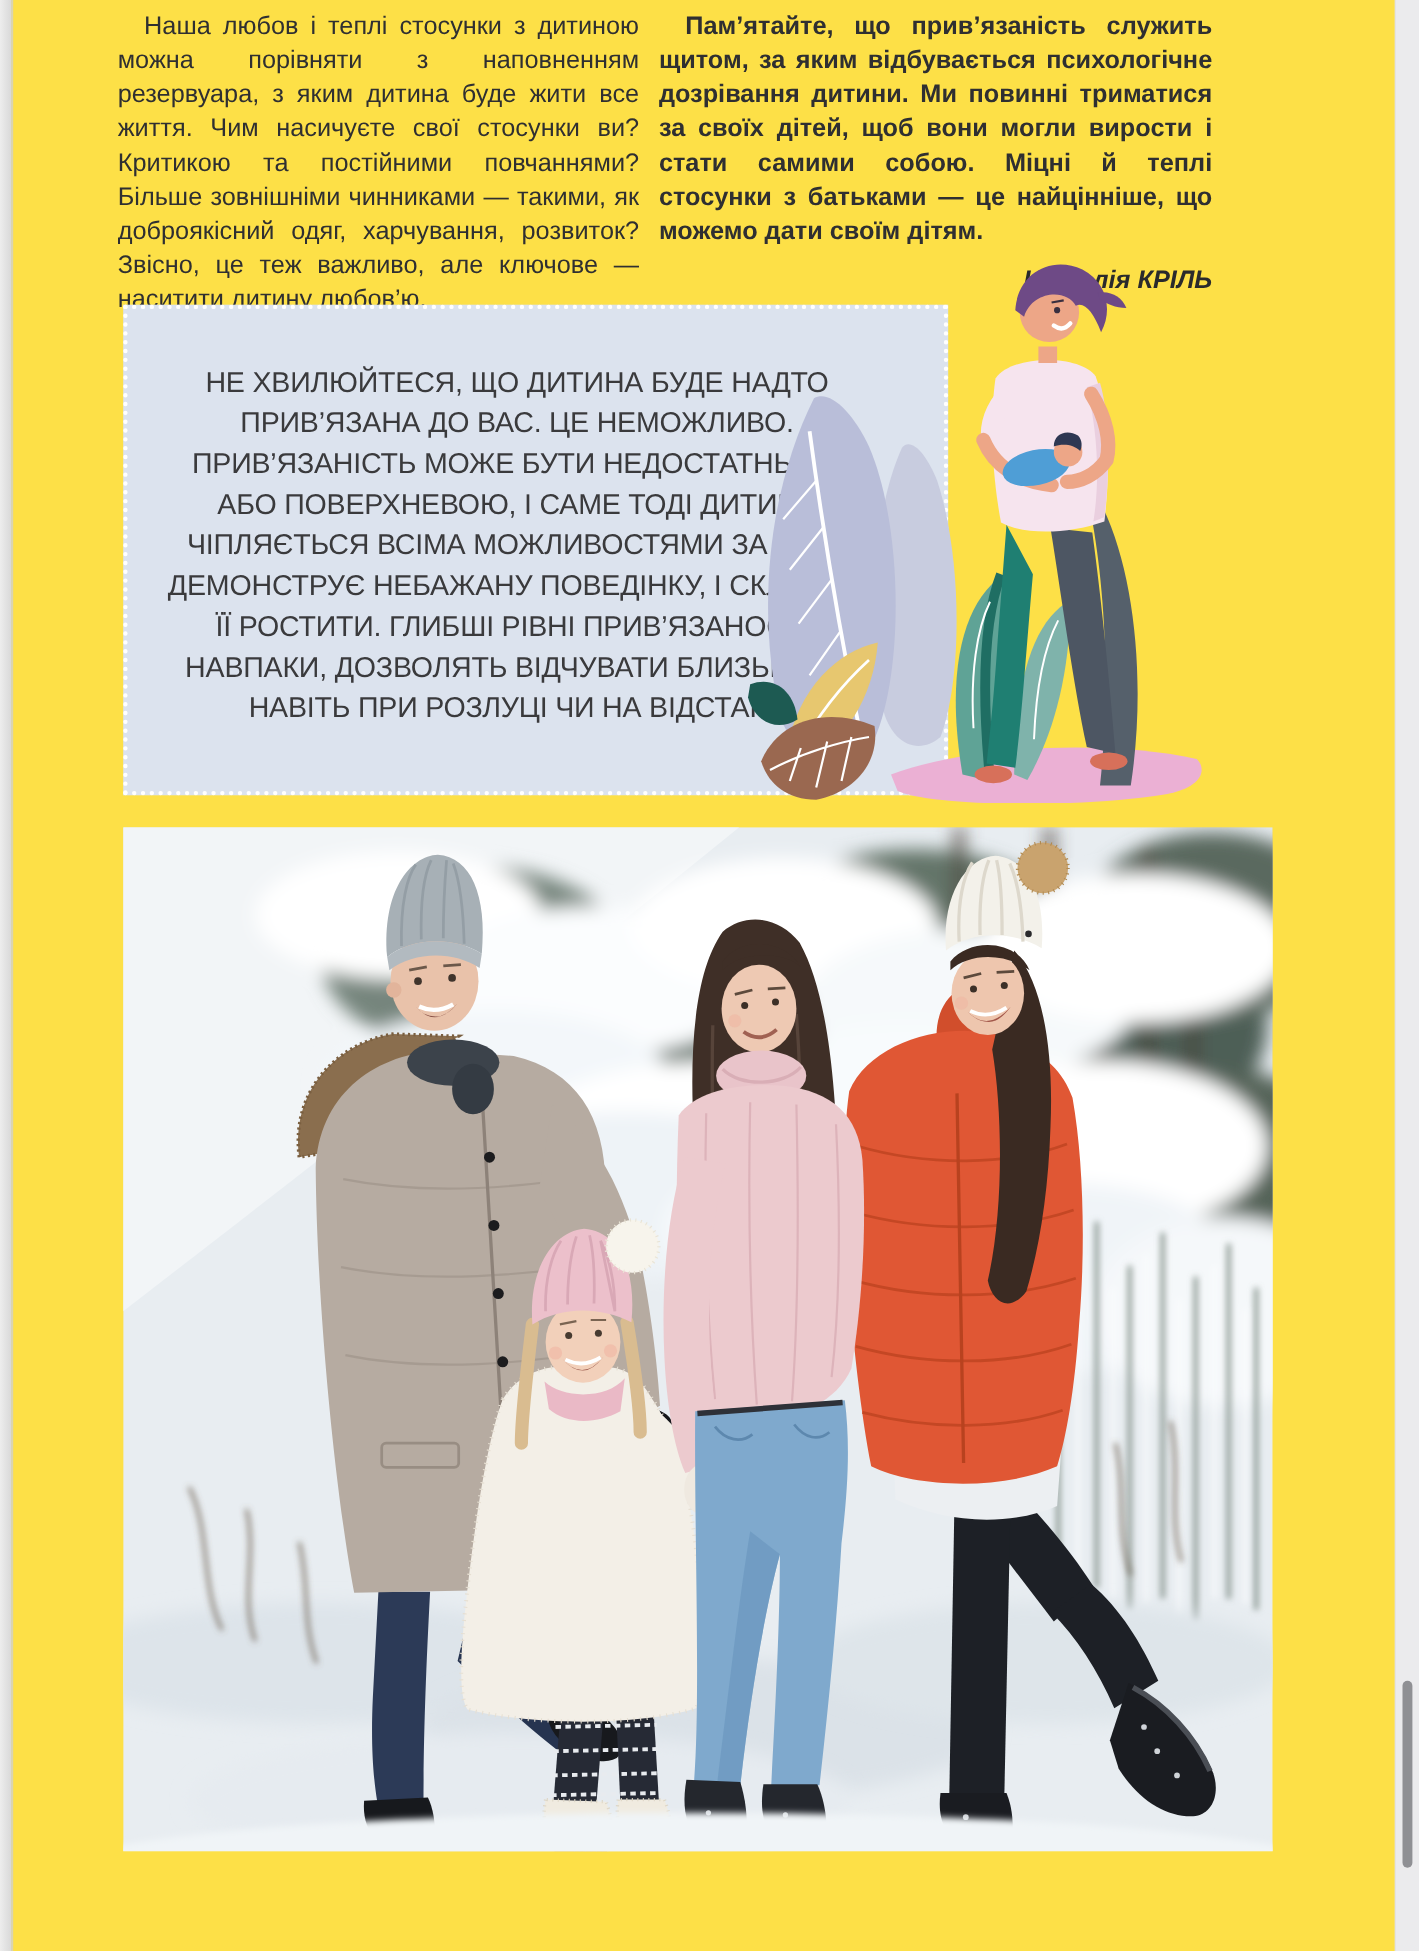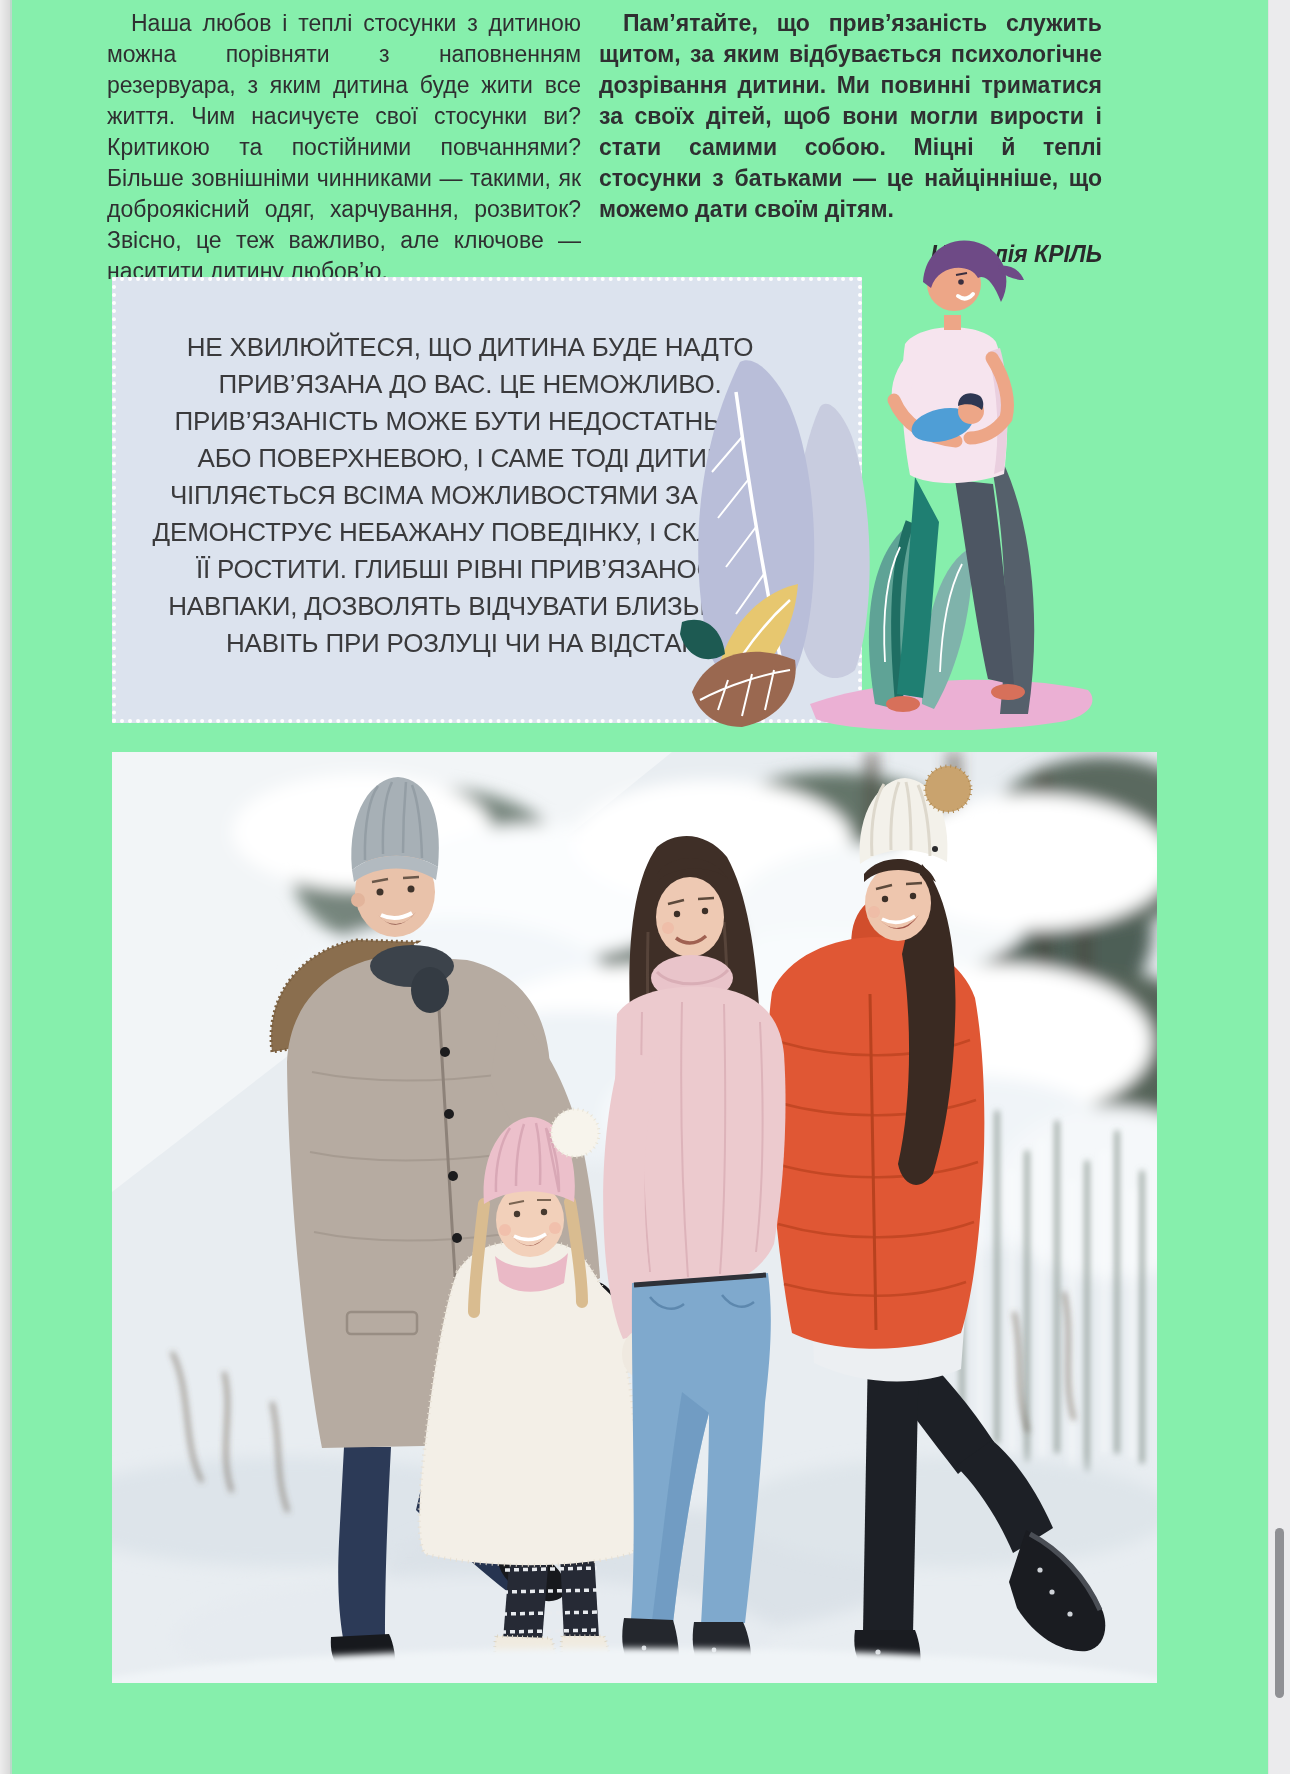--- a/index.html
+++ b/index.html
@@ -1,16 +1,16 @@
 <!DOCTYPE html>
 <html><head>
 <meta charset="utf-8">
 <style>
   html,body{margin:0;padding:0;background:#ffffff;}
-  .screen{position:relative;width:1290px;height:1774px;background:#86efac;overflow:hidden;
+  .screen{position:relative;width:1290px;height:1774px;background:#fde047;overflow:hidden;
           font-family:"Liberation Sans",sans-serif;}
   
   .page-edge{position:absolute;left:0;top:0;width:10px;height:100%;
              background:linear-gradient(to right,#ededed,#d9d9d9);}
   .page-edge-line{position:absolute;left:10px;top:0;width:2px;height:100%;background:#cdd0d4;opacity:.75;}
   
   .scroll-track{position:absolute;right:0;top:0;width:21px;height:100%;background:#ebebed;border-left:1px solid #e1e1e3;}
   .scroll-thumb{position:absolute;right:6px;top:1528px;width:9px;height:170px;border-radius:5px;background:#8f9094;}
   
   .col{position:absolute;top:8px;color:#2f2f31;font-size:23px;line-height:31px;text-align:justify;}

